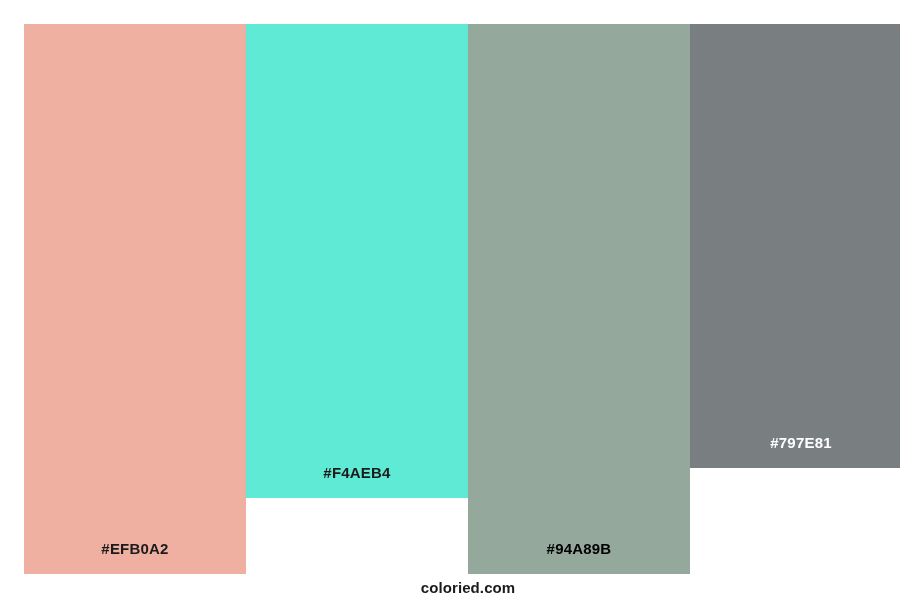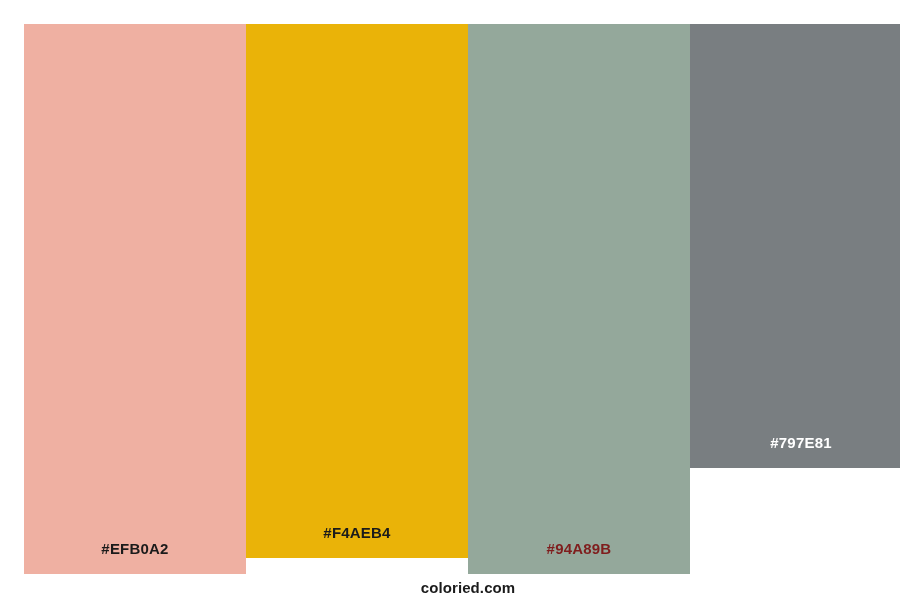--- a/index.html
+++ b/index.html
@@ -77,27 +77,27 @@
 <body>
 
 <div id="palette-page" style="background-color: rgb(255, 255, 255);">
 
   <div id="swatch-strip" style="height: 550px;">
 
     <div class="swatch" style="background-color: rgb(239, 176, 162); height: 550px;">
       <span class="swatch-label" style="color: rgb(27, 27, 27);">#EFB0A2</span>
     </div>
 
-    <div class="swatch" style="background-color: #eab308; height: 534px;">
+    <div class="swatch" style="background-color: #5eead4; height: 474px;">
       <span class="swatch-label" style="color: rgb(27, 27, 27);">#F4AEB4</span>
     </div>
 
 
     <div class="swatch" style="background-color: rgb(148, 168, 155); height: 550px;">
-      <span class="swatch-label" style="color: #7f1d1d;">#94A89B</span>
+      <span class="swatch-label" style="color: #000000;">#94A89B</span>
     </div>
 
     <div class="swatch" style="background-color: rgb(121, 126, 129); height: 444px;">
       <span class="swatch-label" style="color: rgb(255, 255, 255);">#797E81</span>
     </div>
 
   </div>
 
   <div id="footer-band" style="background-color: rgb(255, 255, 255);">
     <span id="site-credit" style="color: rgb(27, 27, 27);">coloried.com</span>

